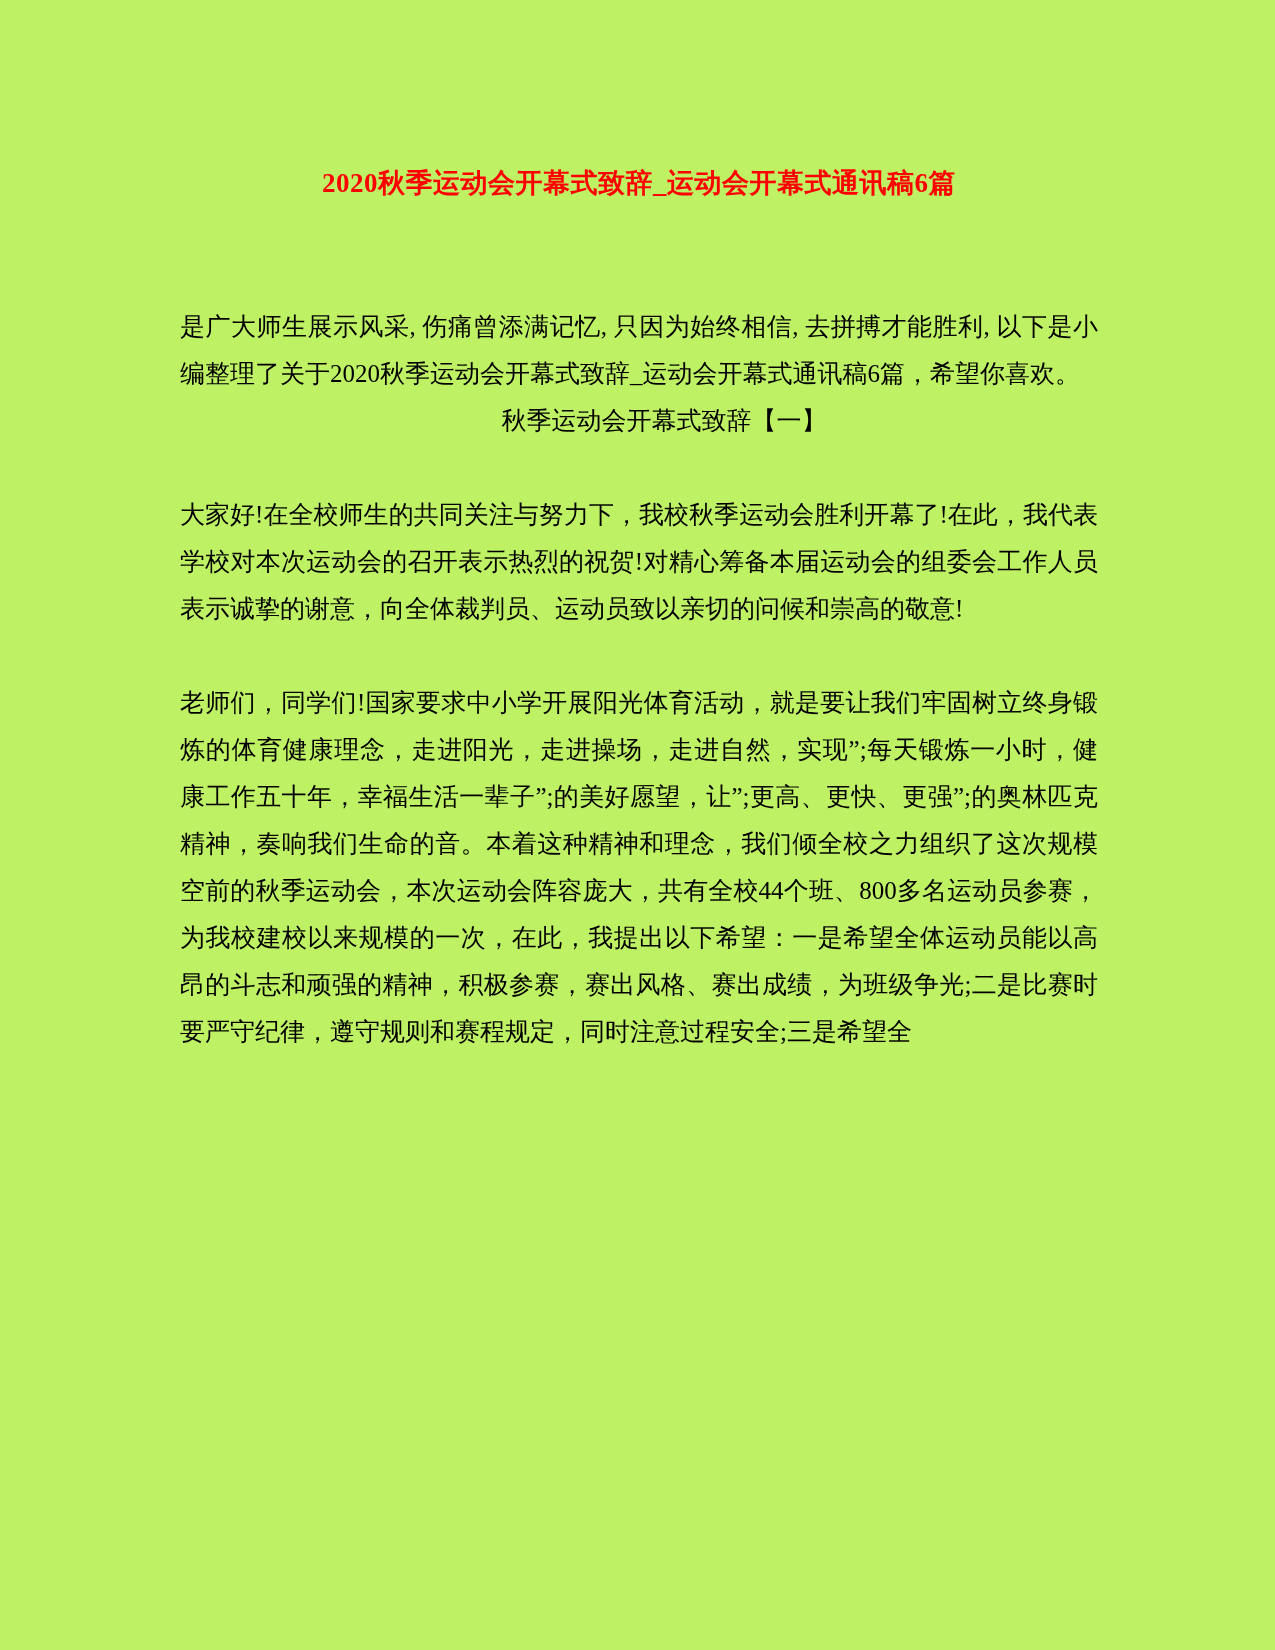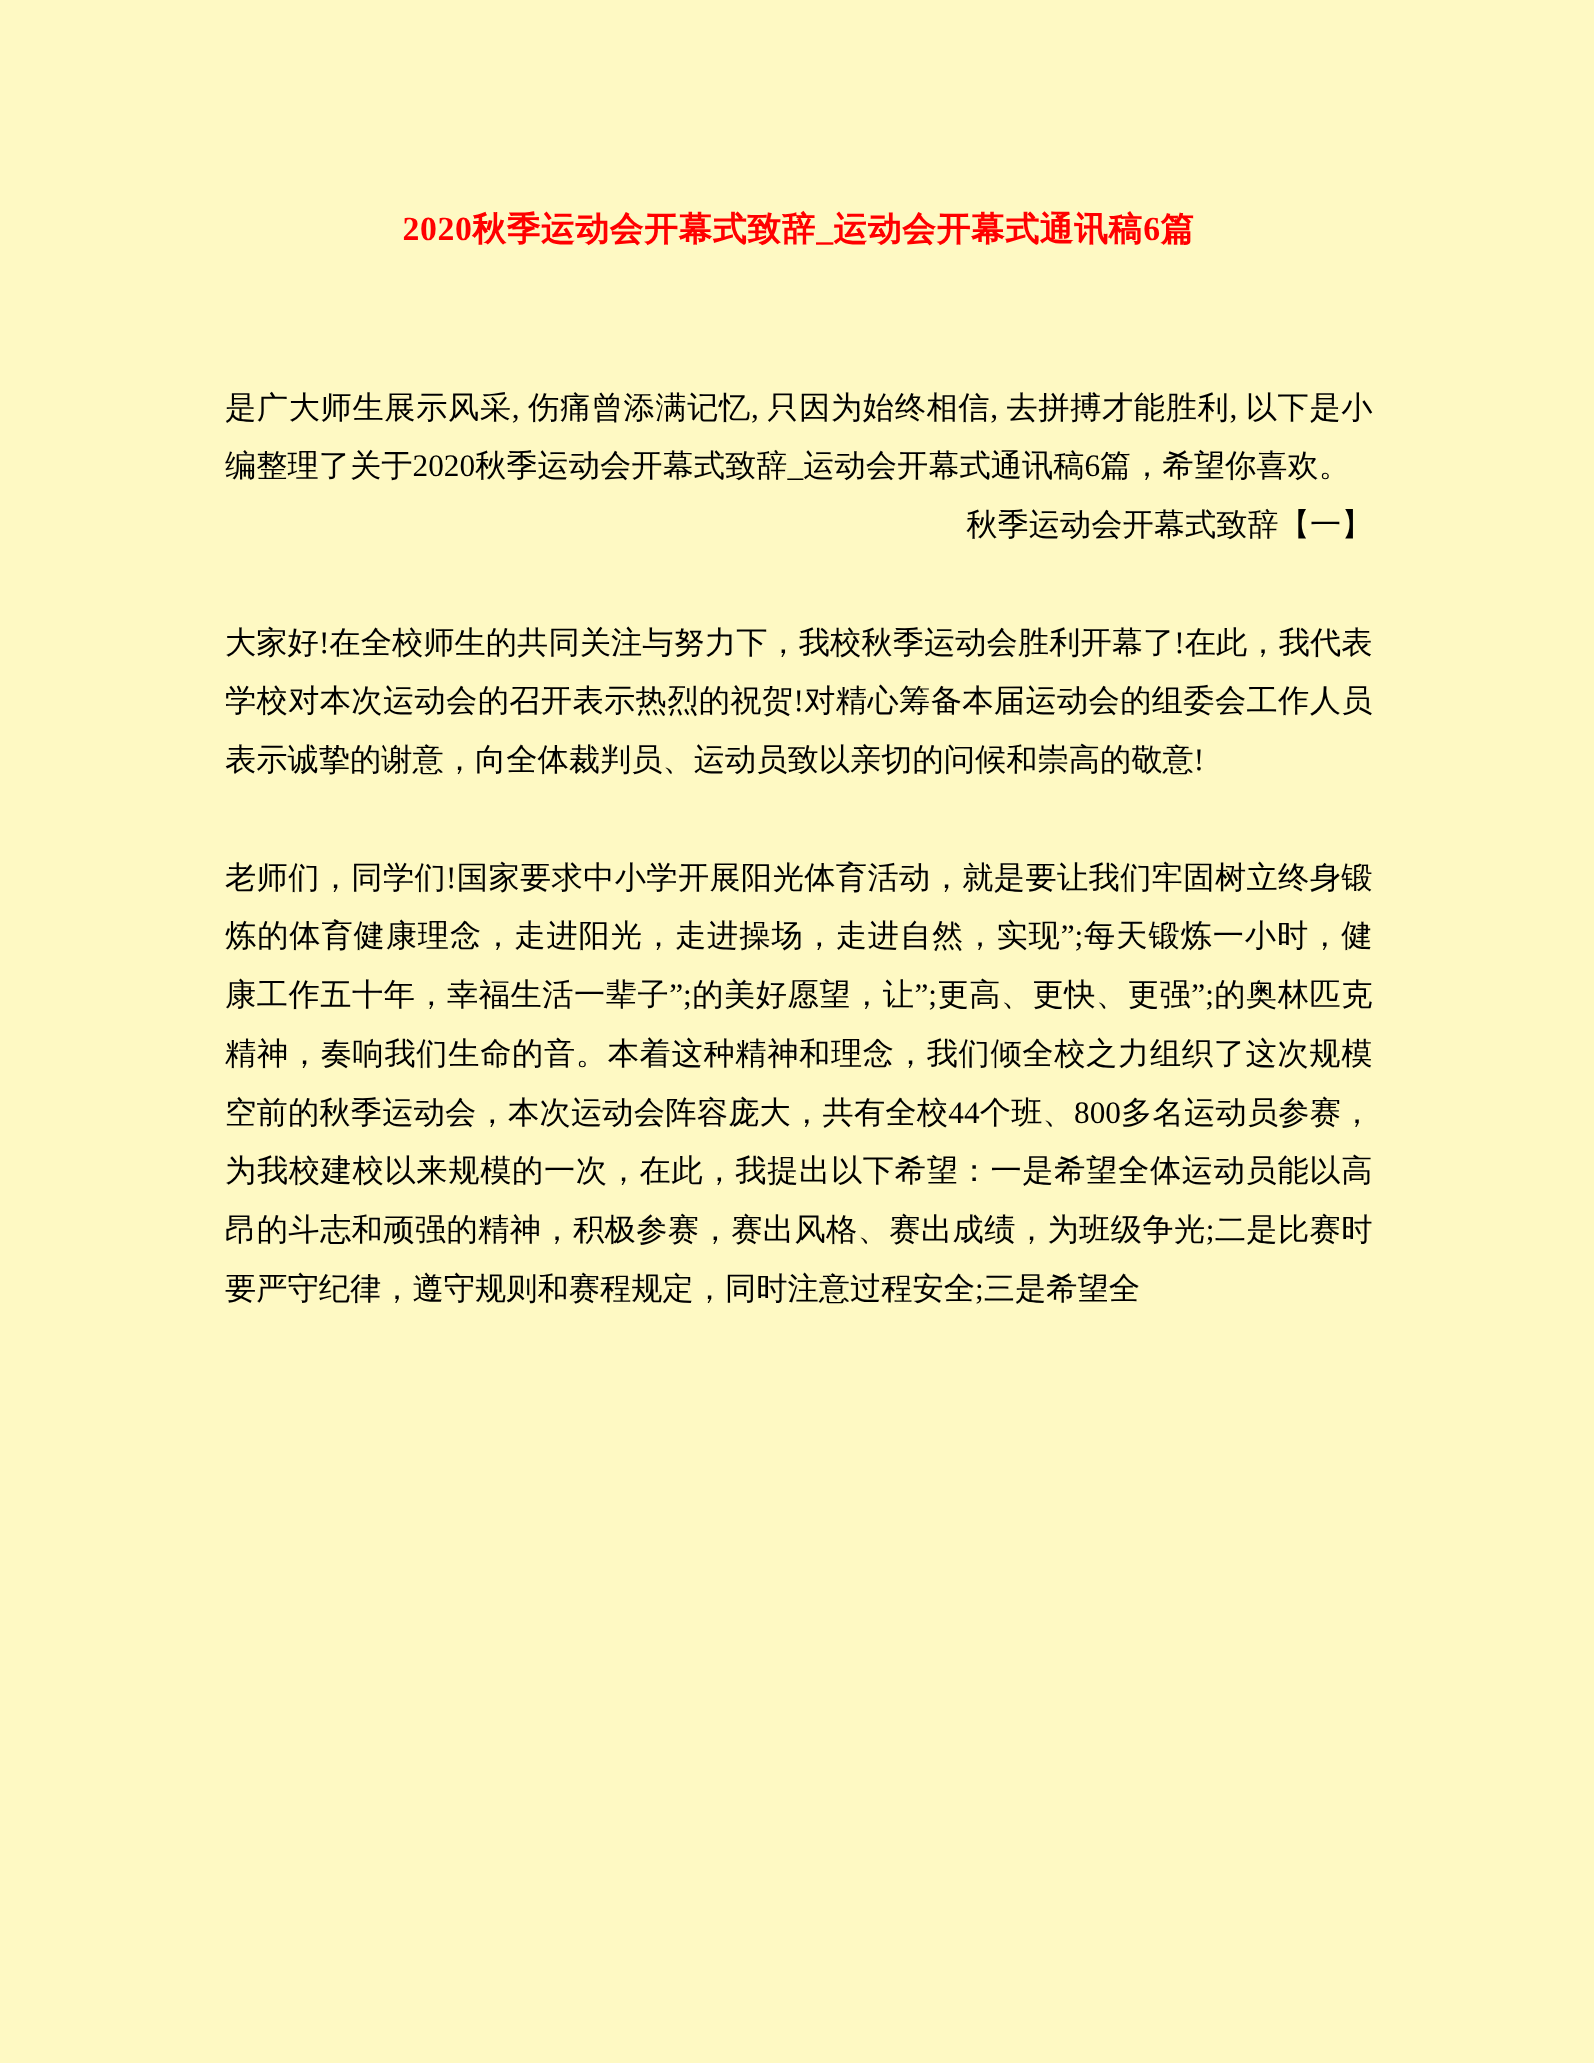--- a/index.html
+++ b/index.html
@@ -4,21 +4,21 @@
 <style>
   html, body {
     margin: 0;
     padding: 0;
     background: #ffffff;
   }
   .page {
     position: relative;
     width: 1275px;
     height: 1650px;
-    background: #fef9c3;
+    background: #bef264;
     box-sizing: border-box;
     padding: 163px 177px 0 180px;
     overflow: hidden;
     font-family: "Liberation Serif", "DejaVu Serif", serif;
     color: #000000;
   }
   .doc-title {
     margin: 0;
     font-size: 27px;
     line-height: 40px;
@@ -31,21 +31,21 @@
     margin: 0;
     font-size: 25px;
     line-height: 47px;
     text-align: justify;
     word-break: break-all;
   }
   .intro-para {
     margin-top: 100px;
   }
   .indent-line {
-    text-align: right;
+    text-align: center;
     text-indent: 50px;
   }
   .body-para {
     margin-top: 47px;
   }
 </style>
 </head>
 <body>
 
 <div class="page">

